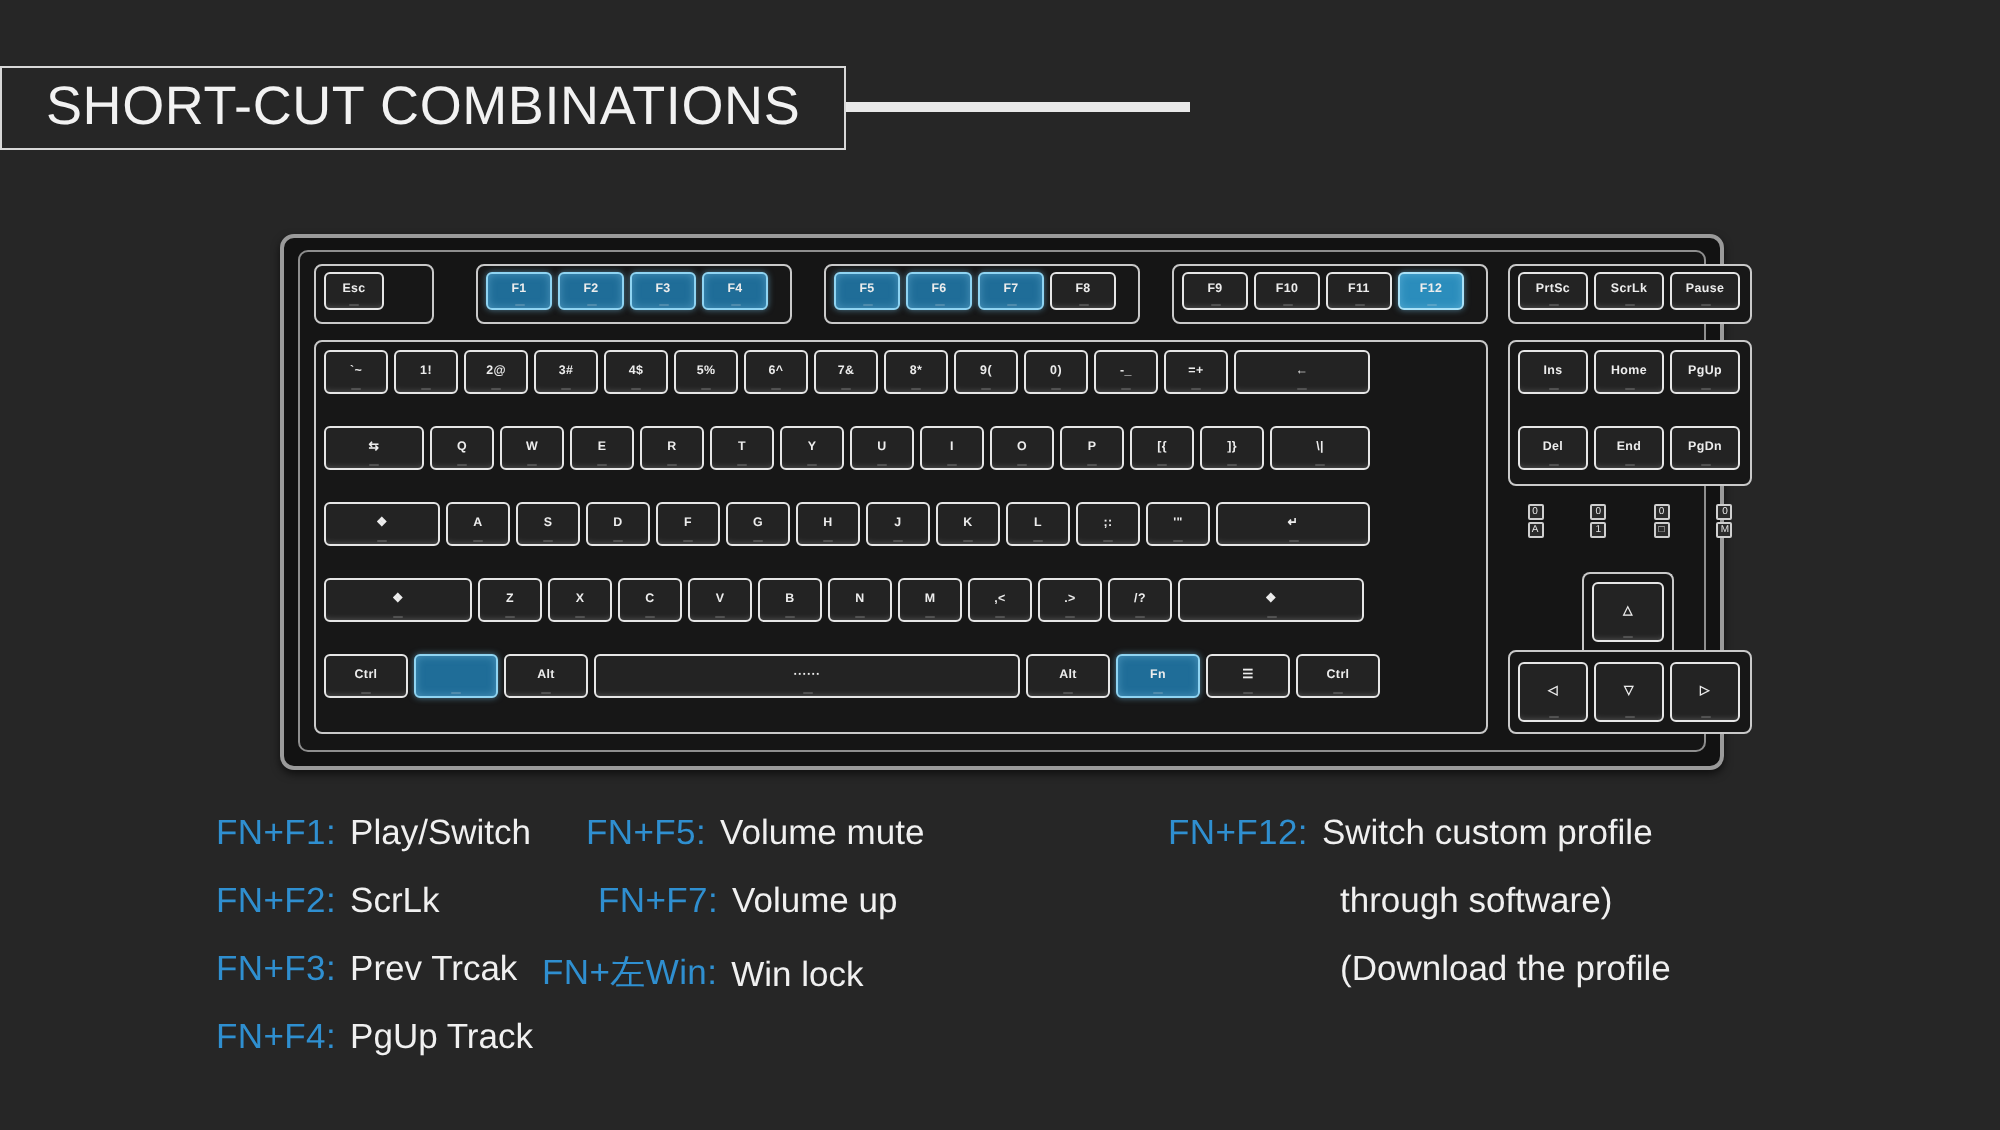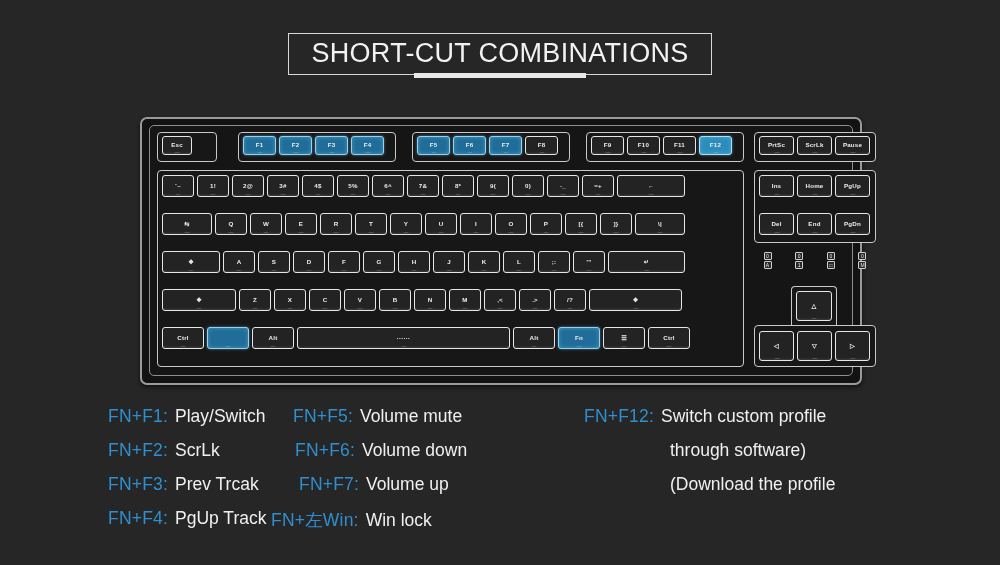--- a/index.html
+++ b/index.html
@@ -7,21 +7,21 @@
     width: 1000px; height: 565px;
     background: #262626;
     font-family: "Liberation Sans", sans-serif;
     overflow: hidden;
   }
   #root { position: relative; width: 1000px; height: 565px; background: #262626; }
 
   
   .title-wrap {
     position: absolute; left: 0; top: 33px; width: 1000px;
-    display: flex; flex-direction: column; align-items: center;
+    display: flex; flex-direction: row; align-items: center;
   }
   .title-box {
     border: 1px solid #d8d8d8;
     padding: 6px 22px 7px 22px;
     line-height: 1;
   }
   .title-text {
     color: #f2f2f2;
     font-size: 27px;
     letter-spacing: 0.3px;
@@ -101,21 +101,21 @@
   }
 
   
   .legend { position: absolute; left: 0; top: 406px; width: 1000px; }
   .legend-cols { display: flex; gap: 33px; }
   .col { }
   .col1 { width: 260px; padding-left: 108px; }
   .col2 { width: 258px; padding-left: 0; }
   .col3 { width: 340px; padding-left: 0; }
   .lrow { display: flex; align-items: baseline; margin-bottom: 13px; white-space: nowrap; }
-  .lrow.c2 { justify-content: flex-start; }
+  .lrow.c2 { justify-content: flex-start; align-items: flex-end; }
   .lkey {
     color: #2f8fd0; font-size: 17.5px; font-weight: 400; letter-spacing: .2px;
   }
   .ldesc { color: #f0f0f0; font-size: 17.5px; font-weight: 400; margin-left: 7px; }
   .col2 .lrow { margin-left: 0; }
   .col2 .r1 { margin-left: 0px; }
   .col2 .r2 { margin-left: 2px; }
   .col2 .r3 { margin-left: 6px; }
   .col2 .r4 { margin-left: -22px; }
   .cont { color: #f0f0f0; font-size: 17.5px; margin-bottom: 13px; padding-left: 86px; white-space: nowrap; }
@@ -497,24 +497,20 @@
           <span class="lkey">FN+F4:</span>
           <span class="ldesc">PgUp Track</span>
         </div>
       </div>
 
       <div class="col col2">
         <div class="lrow c2 r1">
           <span class="lkey">FN+F5:</span>
           <span class="ldesc">Volume mute</span>
         </div>
-        <div class="lrow c2 r2">
-          <span class="lkey">FN+F6:</span>
-          <span class="ldesc">Volume down</span>
-        </div>
         <div class="lrow c2 r3">
           <span class="lkey">FN+F7:</span>
           <span class="ldesc">Volume up</span>
         </div>
         <div class="lrow c2 r4">
           <span class="lkey">FN+左Win:</span>
           <span class="ldesc">Win lock</span>
         </div>
       </div>
 

